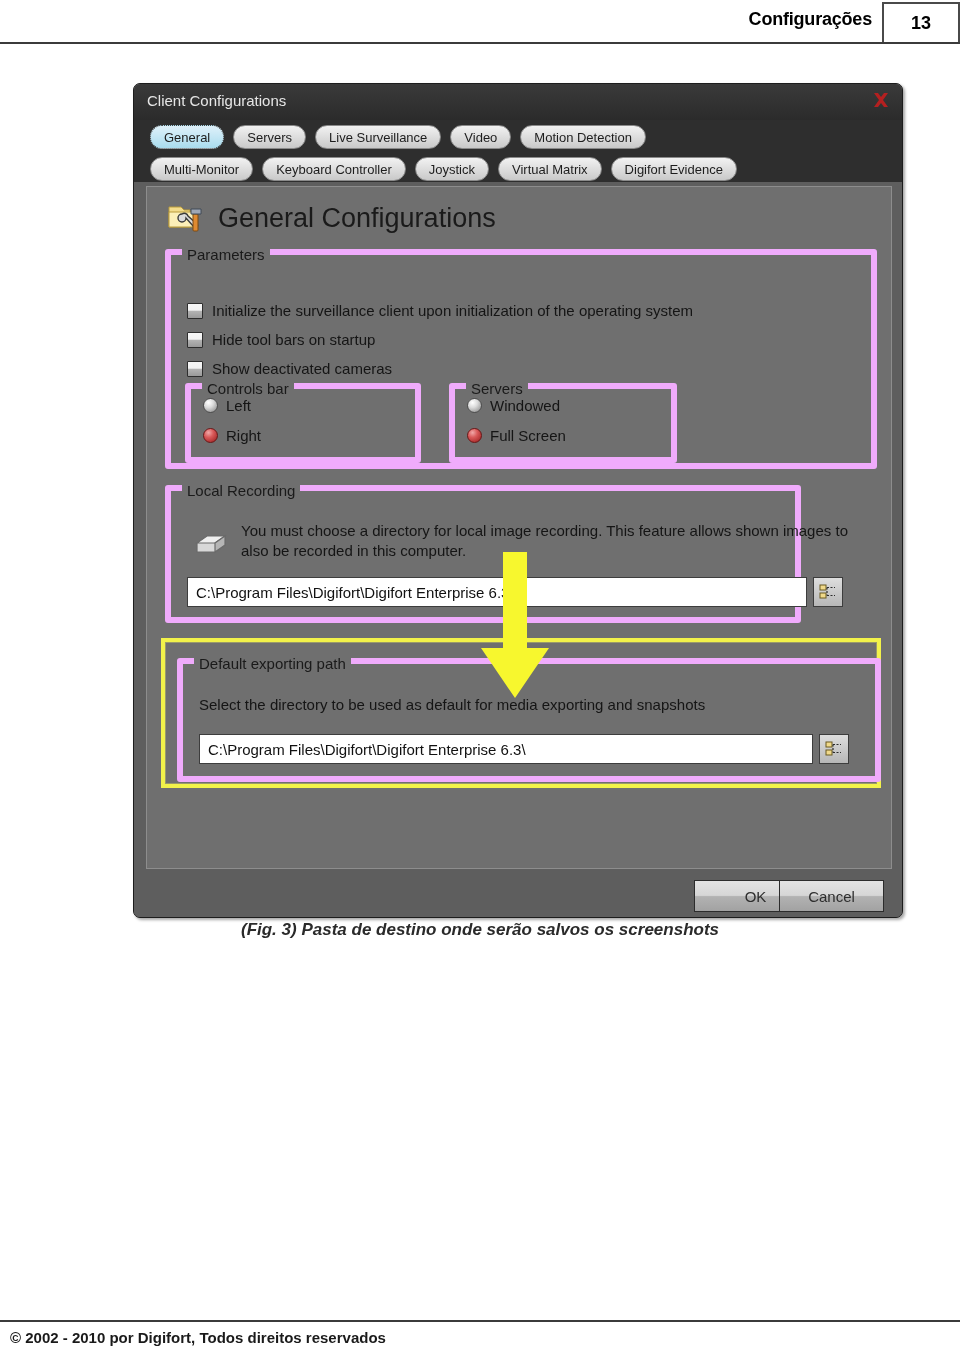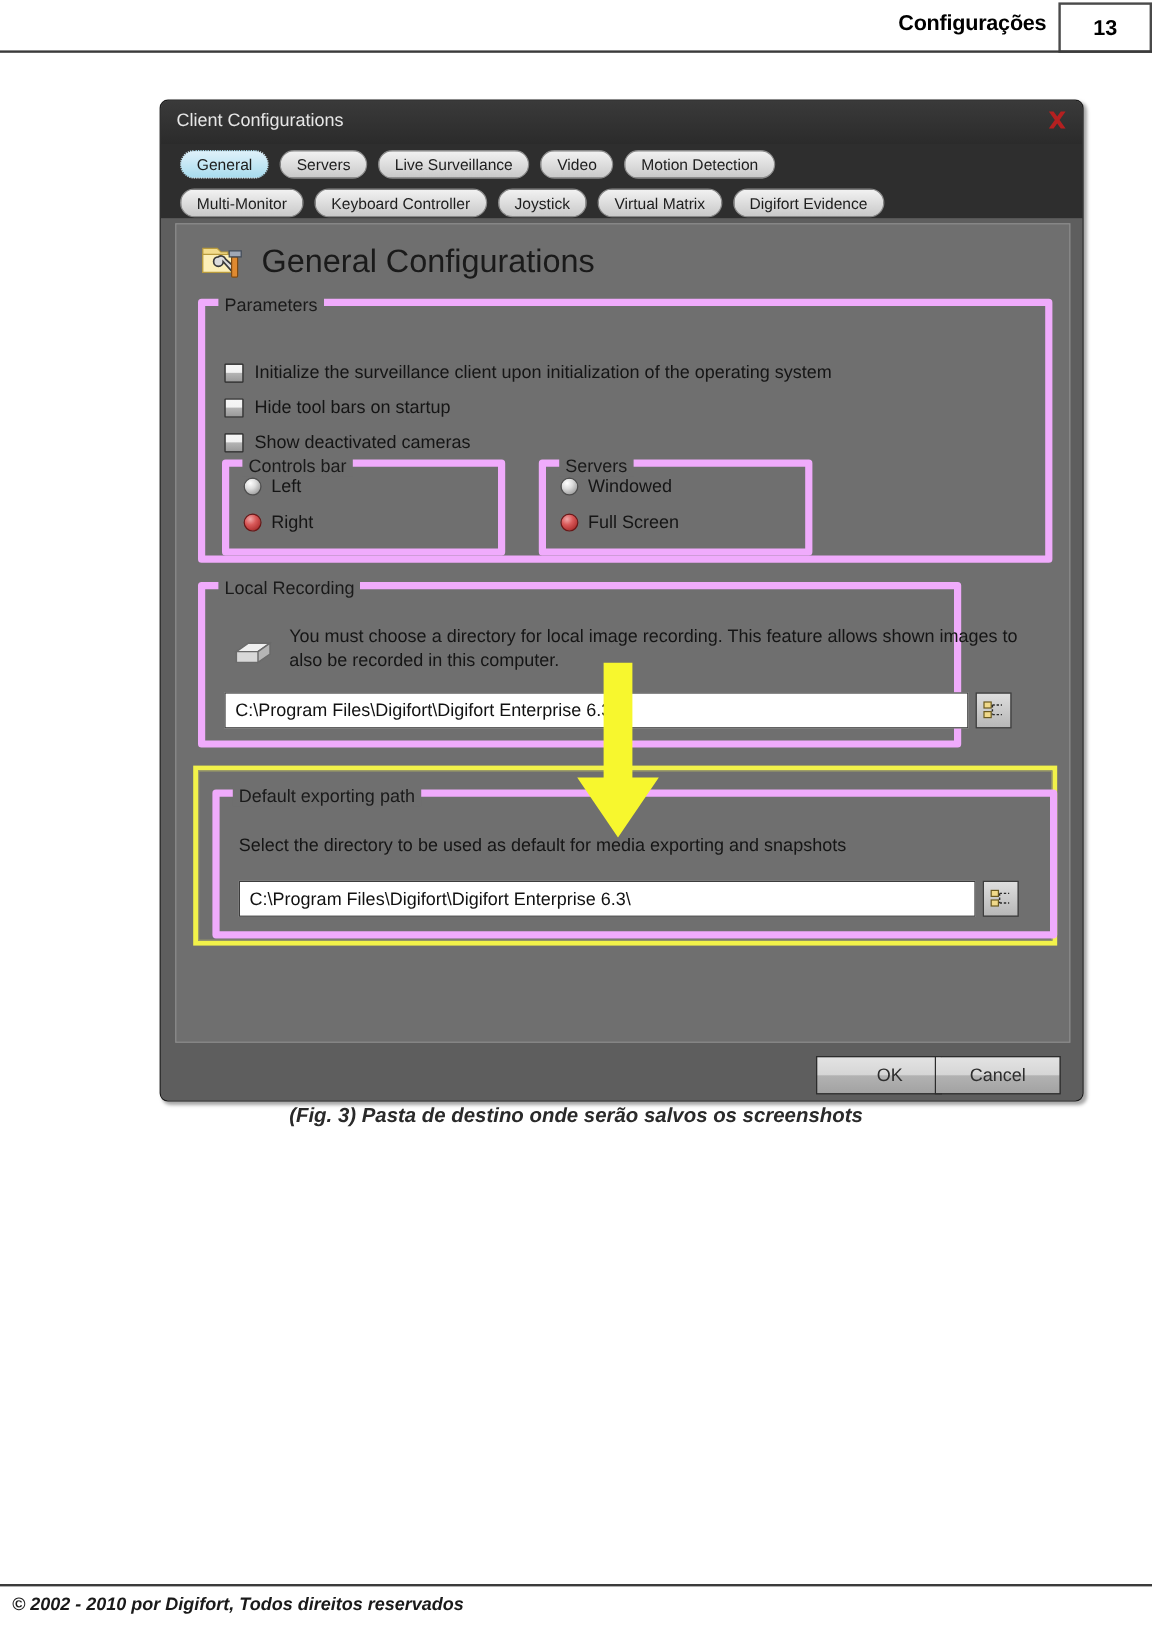--- a/index.html
+++ b/index.html
@@ -351,21 +351,21 @@
     background: linear-gradient(#e3e3e3 0%, #d6d6d6 48%, #b2b2b2 52%, #a2a2a2 100%);
     border: 1px solid #2c2c2c;
     box-sizing: border-box;
     color: #2e2e2e;
     font-size: 15px;
     display: flex;
     align-items: center;
     justify-content: center;
     cursor: pointer;
   }
-  #btn-ok { left: 546px; padding-left: 18px; }
+  #btn-ok { left: 560px; padding-left: 18px; }
   #btn-cancel { left: 645px; }
 
   
   #yellow-arrow {
     position: absolute;
     left: 479px;
     top: 552px;
     width: 72px;
     height: 148px;
     z-index: 50;
@@ -397,21 +397,20 @@
     left: 0; top: 0;
     width: 960px;
     height: 2px;
     background: #3b3b3b;
   }
   #footer-text {
     position: absolute;
     left: 10px;
     top: 9px;
     font-size: 15px;
-    font-style: italic;
     font-weight: bold;
     color: #1a1a1a;
     white-space: nowrap;
   }
 </style>
 </head>
 <body>
 
 <div id="page-header">
   <div id="header-title">Configurações</div>

